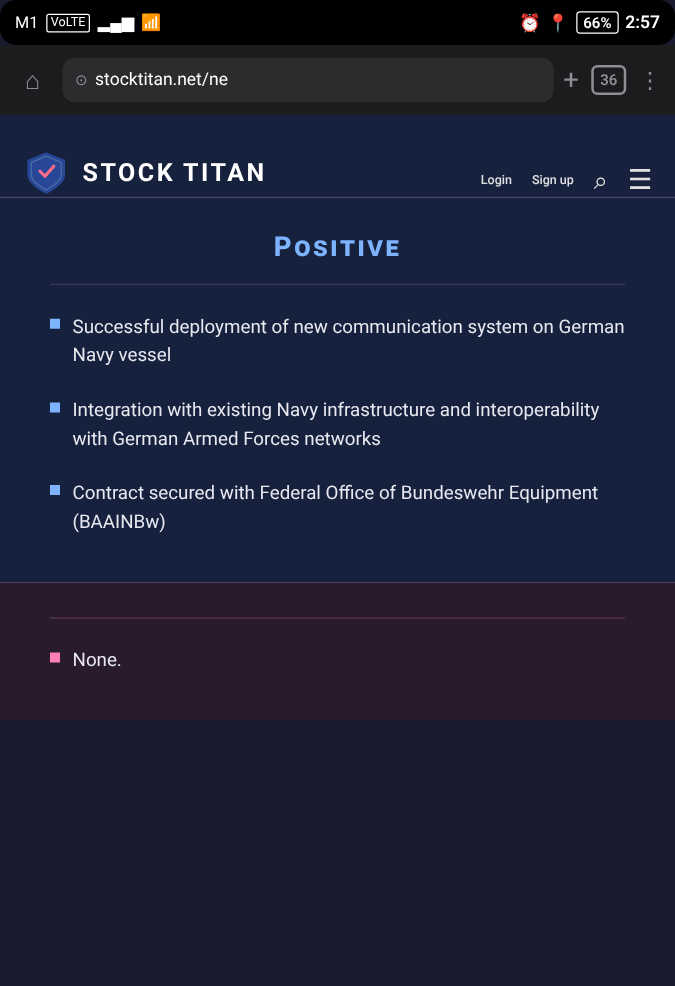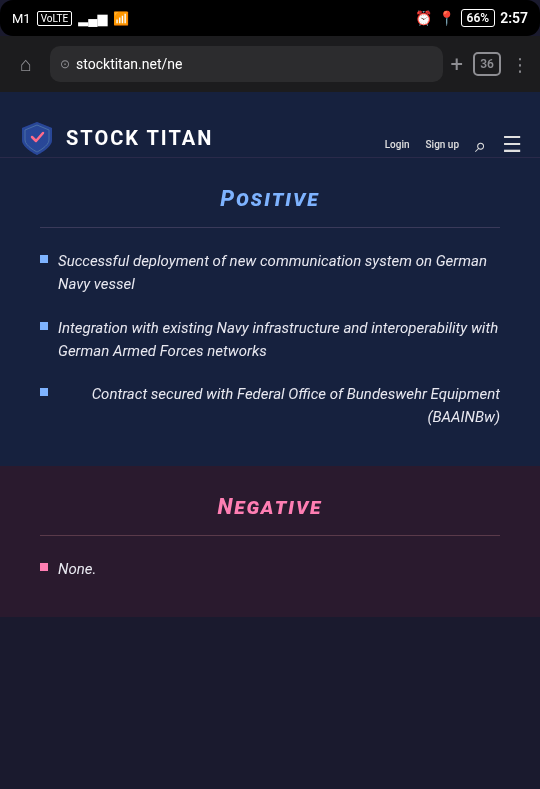--- a/index.html
+++ b/index.html
@@ -144,21 +144,20 @@
     }
     .nav-hamburger {
       color: #e0e0e0;
       font-size: 22px;
     }
 
     
     .main-content {
       padding: 0;
       background: #c4b5fd;
-      font-style: italic;
     }
 
     
     .positive-section {
       background: #16213e;
       margin: 0;
       padding: 28px 40px 36px 40px;
     }
     .section-title-positive {
       text-align: center;
@@ -182,21 +181,20 @@
       display: flex;
       align-items: flex-start;
       gap: 10px;
       margin-bottom: 20px;
       font-size: 15px;
       line-height: 1.55;
       color: #e8e8f0;
     }
     .bullet-list li:last-child {
       margin-bottom: 0;
-      text-align: right;
     }
     .bullet-square {
       width: 8px;
       height: 8px;
       background: #7eb3ff;
       flex-shrink: 0;
       margin-top: 5px;
     }
 
     
@@ -298,21 +296,20 @@
         <span>Integration with existing Navy infrastructure and interoperability with German Armed Forces networks</span>
       </li>
       <li>
         <span class="bullet-square"></span>
         <span>Contract secured with Federal Office of Bundeswehr Equipment (BAAINBw)</span>
       </li>
     </ul>
   </div>
 
   <div class="negative-section">
-    <div class="section-title-negative">Negative</div>
     <hr class="section-divider-negative">
     <ul class="bullet-list bullet-list-negative">
       <li>
         <span class="bullet-square" style="background:#ff7eb3;"></span>
         <span>None.</span>
       </li>
     </ul>
   </div>
 
 </div>

